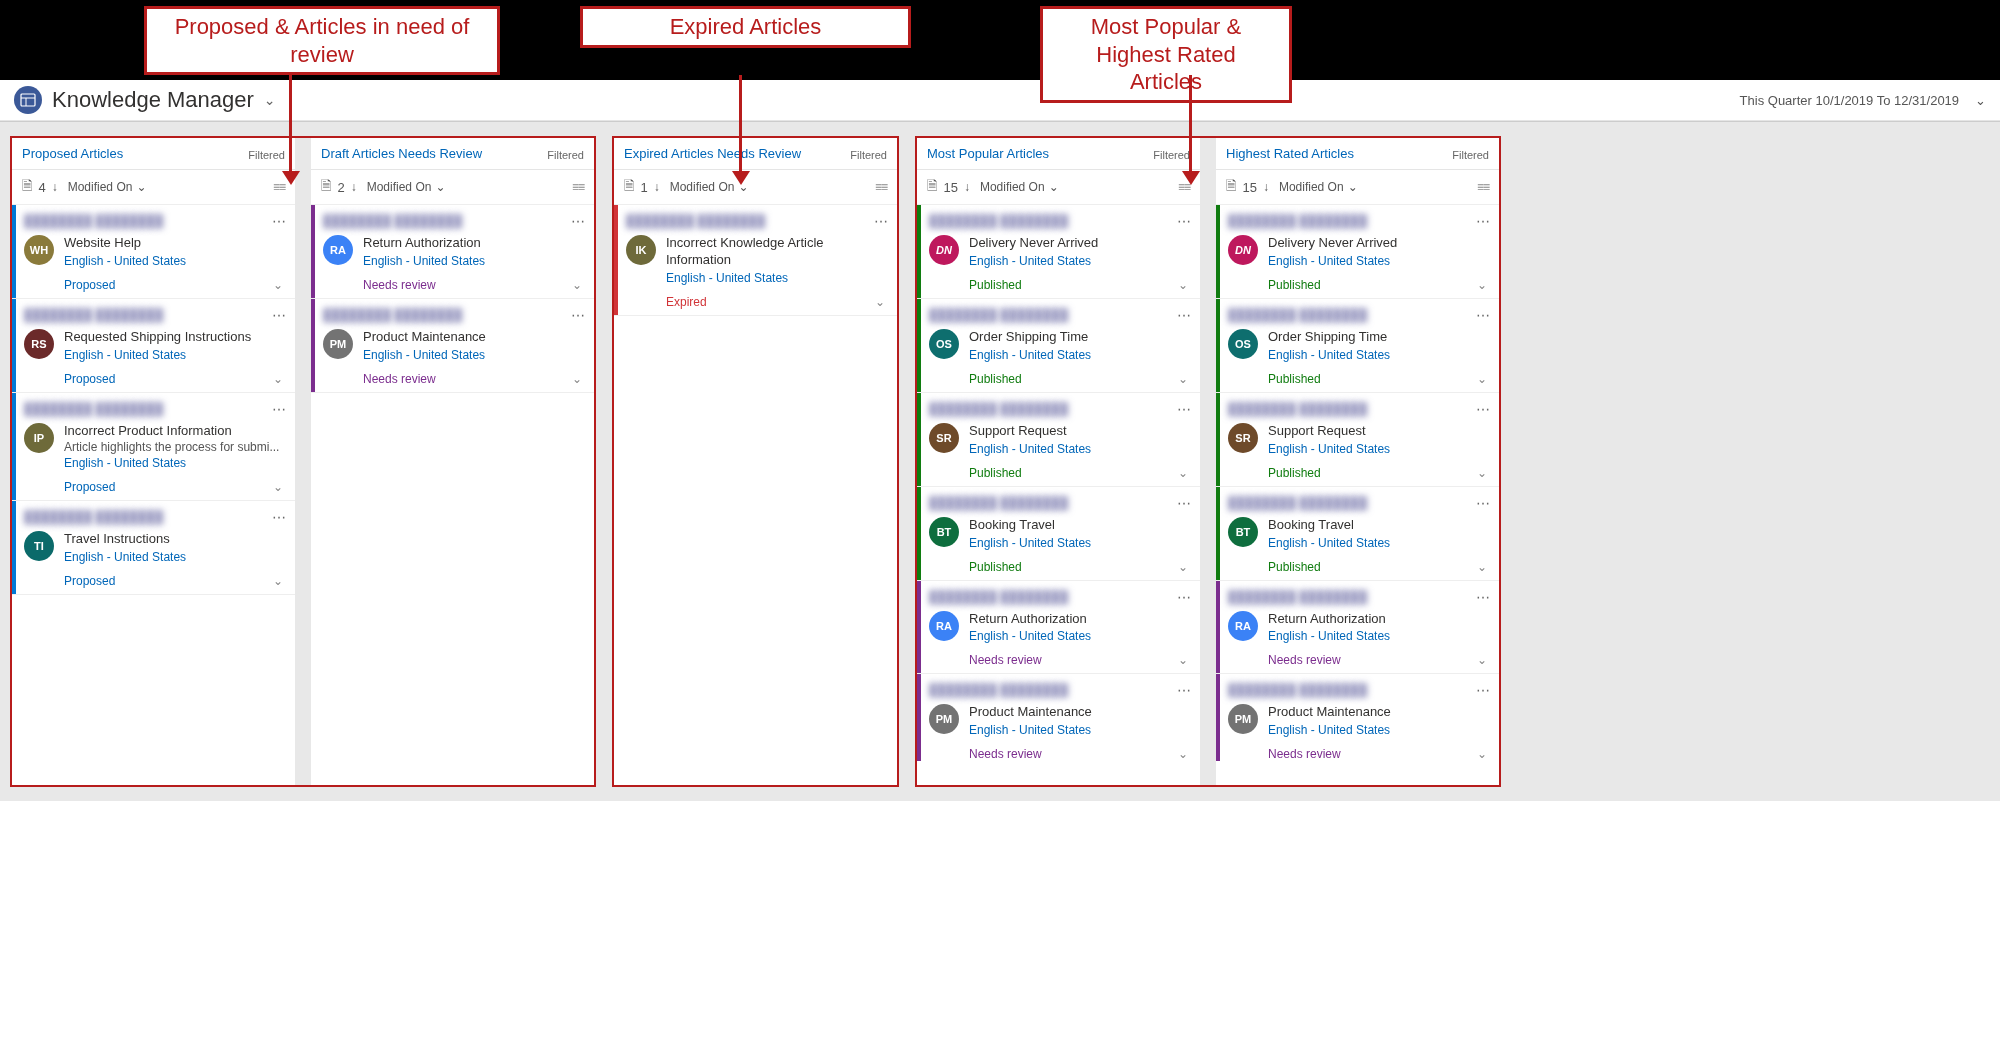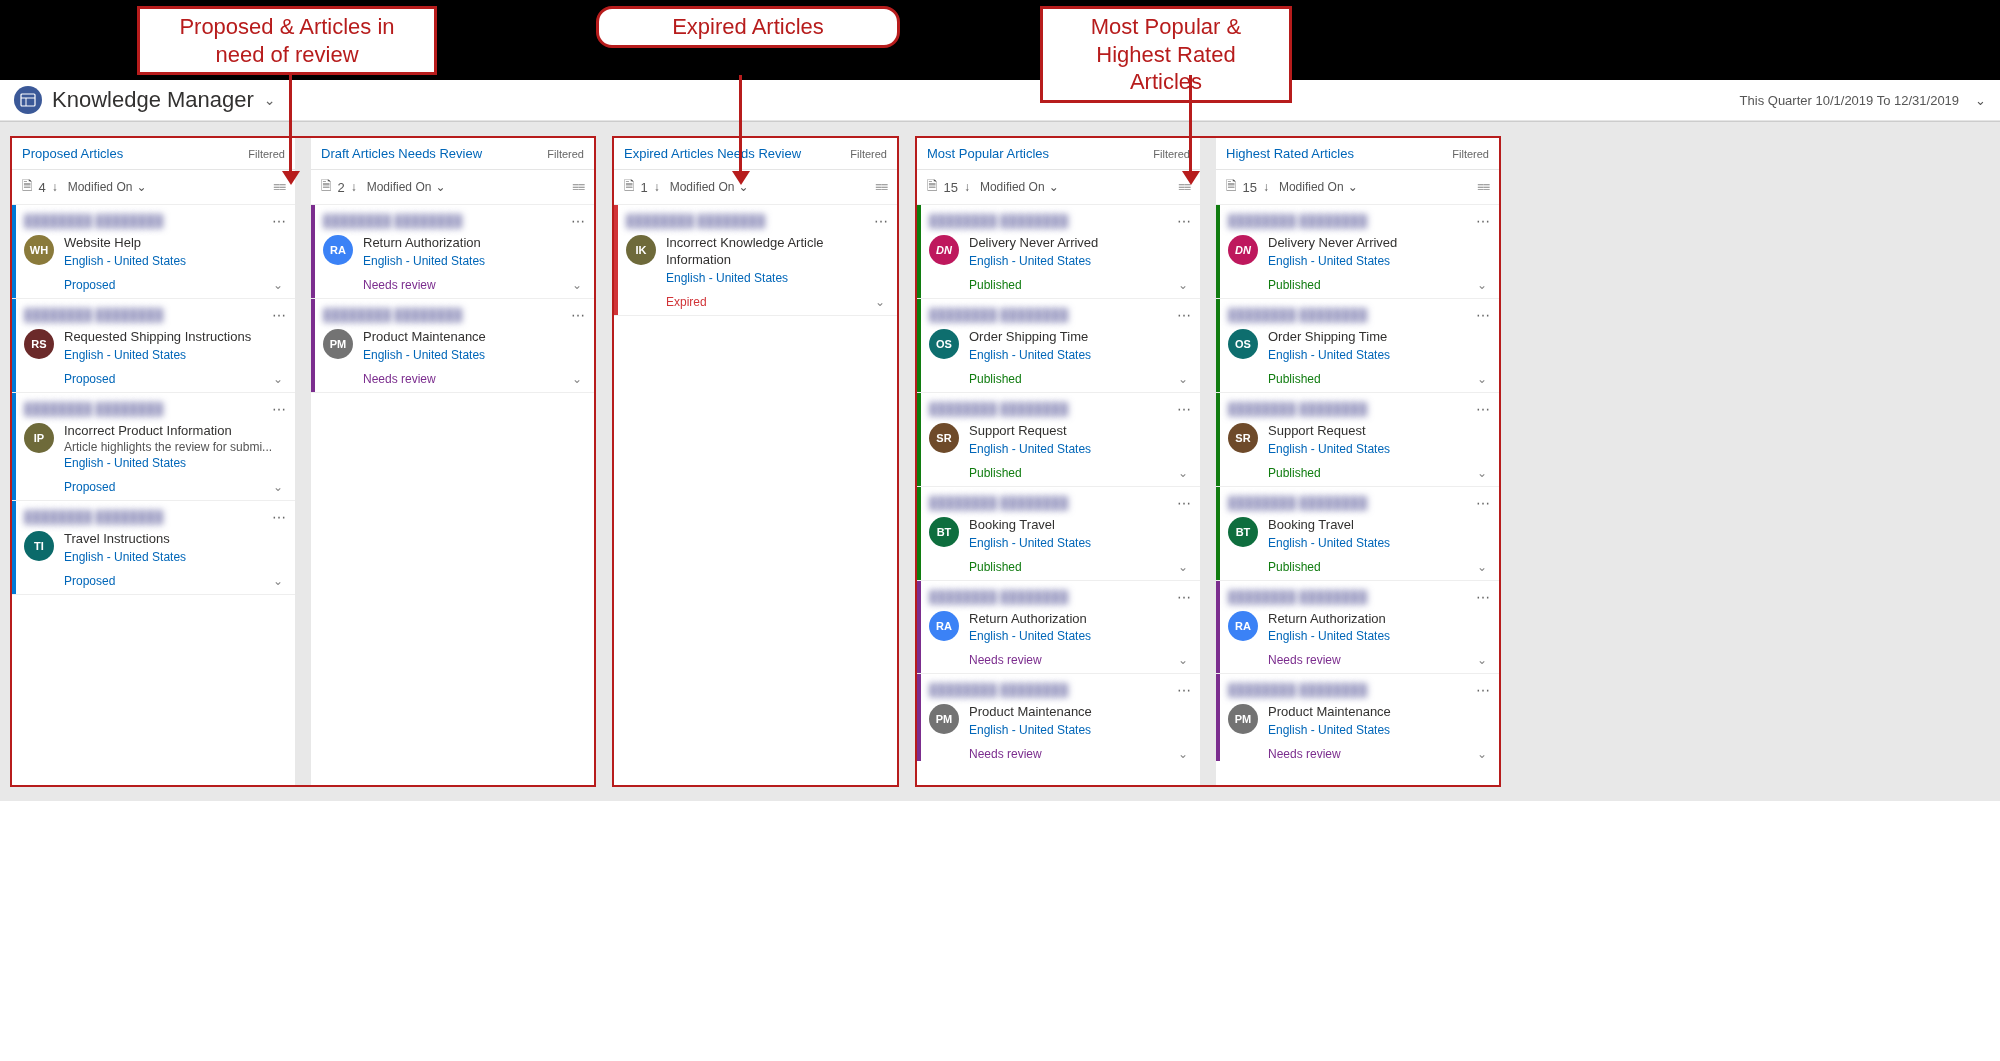--- a/index.html
+++ b/index.html
@@ -1,20 +1,20 @@
 <!DOCTYPE html>
 <html><head>
 <meta charset="utf-8">
 <style>
   * { box-sizing: border-box; margin: 0; padding: 0; }
   body { font-family: "Segoe UI", Arial, sans-serif; background: #fff; color: #323130; font-size: 14px; }
   .black-bar { background: #000; height: 80px; width: 100%; position: relative; }
   .callout { position: absolute; background: #fff; border: 3px solid #b71c1c; padding: 4px 16px; text-align: center; color: #b71c1c; font-size: 22px; line-height: 1.25; top: 6px; }
-  .callout.c1 { left: 137px; width: 300px; }
-  .callout.c2 { left: 596px; width: 304px; border-radius: 16px; }
+  .callout.c1 { left: 144px; width: 356px; }
+  .callout.c2 { left: 580px; width: 331px; }
   .callout.c3 { left: 1040px; width: 252px; }
   .arrow { position: absolute; width: 3px; background: #b71c1c; top: 75px; z-index: 5; }
   .arrow::after { content: ""; position: absolute; bottom: -10px; left: -7px; border-left: 9px solid transparent; border-right: 9px solid transparent; border-top: 14px solid #b71c1c; }
   .arrow.a1 { left: 289px; height: 100px; }
   .arrow.a2 { left: 739px; height: 100px; }
   .arrow.a3 { left: 1189px; height: 100px; }
 
   .app-header { display: flex; align-items: center; padding: 6px 14px; border-bottom: 1px solid #e5e5e5; background: #fff; }
   .app-icon { width: 28px; height: 28px; border-radius: 50%; background: #3b5998; display: inline-flex; align-items: center; justify-content: center; color: #fff; font-size: 14px; margin-right: 10px; }
   .app-title { font-size: 22px; font-weight: 400; color: #323130; }
@@ -22,21 +22,21 @@
   .spacer { flex: 1; }
   .date-filter { color: #555; font-size: 13px; display: flex; align-items: center; gap: 16px; }
 
   .dashboard { background: #e8e8e8; padding: 14px 10px; display: flex; gap: 16px; min-height: 680px; border-top: 1px solid #ccc; }
   .group { border: 2px solid #b71c1c; display: flex; gap: 16px; padding: 0; background: transparent; }
   .group.g1 { flex: 0 0 auto; }
   .group.g2 { flex: 0 0 auto; }
   .group.g3 { flex: 0 0 auto; }
 
   .panel { background: #fff; width: 283px; display: flex; flex-direction: column; overflow: hidden; }
-  .panel-header { display: flex; align-items: center; justify-content: space-between; padding: 8px 10px; border-bottom: 1px solid #e5e5e5; }
+  .panel-header { display: flex; align-items: flex-end; justify-content: space-between; padding: 8px 10px; border-bottom: 1px solid #e5e5e5; }
   .panel-title { color: #0066b8; font-size: 13px; font-weight: 400; }
   .panel-filter-label { font-size: 11px; color: #666; }
   .panel-controls { display: flex; align-items: center; padding: 6px 10px; gap: 6px; border-bottom: 1px solid #eee; color: #555; font-size: 12px; }
   .panel-controls .icon { font-size: 13px; }
   .panel-controls .count { font-size: 13px; }
   .panel-controls .sort { display: inline-flex; align-items: center; gap: 4px; margin-left: 4px; }
   .panel-controls .bars { margin-left: auto; font-size: 12px; letter-spacing: -1px; color: #888; }
 
   .card-list { overflow-y: auto; flex: 1; position: relative; }
   .card-list::-webkit-scrollbar { width: 10px; }
@@ -163,21 +163,21 @@
           <div class="card">
             <div class="card-stripe stripe-blue"></div>
             <div class="card-top">
               <span class="blurred">████████ ████████</span>
               <span class="dots">⋯</span>
             </div>
             <div class="card-body">
               <div class="avatar av-drab">IP</div>
               <div class="card-text">
                 <div class="card-title-text">Incorrect Product Information</div>
-                <div class="card-sub">Article highlights the review for submi...</div>
+                <div class="card-sub">Article highlights the process for submi...</div>
                 <div class="card-lang">English - United States</div>
               </div>
             </div>
             <div class="card-status-row">
               <span class="status proposed">Proposed</span>
               <span class="chev-down">⌄</span>
             </div>
           </div>
           <div class="card">
             <div class="card-stripe stripe-blue"></div>

